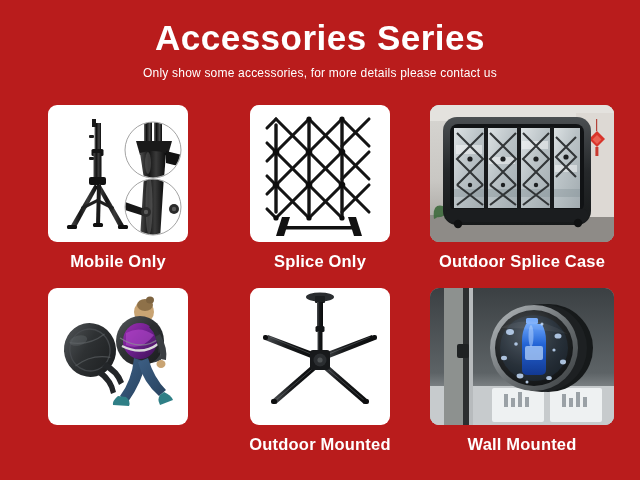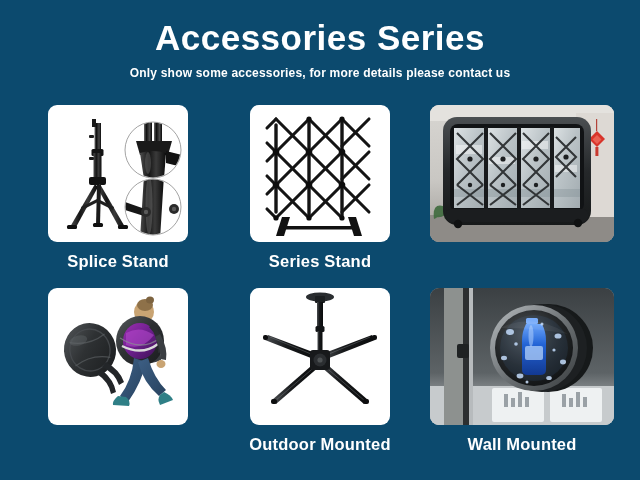--- a/index.html
+++ b/index.html
@@ -11,21 +11,21 @@
     height: 480px;
     overflow: hidden;
     background: #0bb0f5;
     font-family: "Liberation Sans", sans-serif;
     -webkit-font-smoothing: antialiased;
   }
   .page {
     position: relative;
     width: 640px;
     height: 480px;
-    background: #0c4a6e;
+    background: #b91c1c;
     box-sizing: border-box;
   }
 
   
   .header {
     position: absolute;
     left: 0;
     top: 0;
     width: 640px;
     text-align: center;
@@ -36,21 +36,21 @@
     font-size: 35px;
     font-weight: bold;
     letter-spacing: 0.5px;
     color: #ffffff;
     line-height: 1.05;
   }
   .subtitle {
     margin: 0;
     padding-top: 9px;
     font-size: 12px;
-    font-weight: 700;
+    font-weight: 400;
     letter-spacing: 0.2px;
     color: #ffffff;
     line-height: 1.2;
   }
 
   
   .grid {
     position: absolute;
     left: 0;
     top: 98px;
@@ -174,21 +174,21 @@
               <ellipse cx="101" cy="100" rx="3.5" ry="30" fill="#6b6b6b" opacity="0.5"></ellipse>
               <path d="M74 96 L97 104 L96 111 L74 104 Z" fill="#171717"></path>
               <circle cx="98" cy="107" r="5" fill="#2a2a2a"></circle>
               <circle cx="98" cy="107" r="2.2" fill="#5a5a5a"></circle>
               <circle cx="126" cy="104" r="5" fill="#2a2a2a"></circle>
               <circle cx="126" cy="104" r="2.2" fill="#5a5a5a"></circle>
             </g>
           </g>
         </svg>
       </div>
-      <p class="caption">Splice Stand</p>
+      <p class="caption">Mobile Only</p>
     </div>
 
     <div class="cell col1 row0">
       <div class="card narrow">
         <svg class="card-art" viewBox="0 0 140 137">
           <g stroke="#141414" stroke-width="3.1" stroke-linecap="round" fill="none">
 
             <g>
               <path d="M26 14 L59 47"></path>
                 <path d="M59 14 L26 47"></path>
@@ -238,21 +238,21 @@
             <circle cx="92" cy="113" r="2.6"></circle>
           </g>
 
           <g fill="#111111">
             <path d="M32 112 L40 112 L34 131 L26 131 Z"></path>
             <path d="M98 112 L106 112 L112 131 L104 131 Z"></path>
             <rect x="33" y="121" width="72" height="3.4" rx="1.5"></rect>
           </g>
         </svg>
       </div>
-      <p class="caption">Series Stand</p>
+      <p class="caption">Splice Only</p>
     </div>
 
     <div class="cell col2 row0">
       <div class="card photo">
         <svg class="card-art" viewBox="0 0 184 137" preserveAspectRatio="none">
           <defs>
             <linearGradient id="roomBg" x1="0" y1="0" x2="0" y2="1">
               <stop offset="0%" stop-color="#d8d6d2"></stop>
               <stop offset="55%" stop-color="#c9c7c3"></stop>
               <stop offset="100%" stop-color="#9b9894"></stop>
@@ -331,20 +331,21 @@
             <rect x="54" y="22" width="4" height="82"></rect>
             <rect x="87" y="22" width="4" height="82"></rect>
             <rect x="120" y="22" width="4" height="82"></rect>
           </g>
 
           <rect x="16" y="104" width="142" height="13" rx="5" fill="#1b1d1f"></rect>
           <circle cx="28" cy="119" r="4.2" fill="#101112"></circle>
           <circle cx="148" cy="118" r="4.2" fill="#101112"></circle>
         </svg>
       </div>
+      <p class="caption">Outdoor Splice Case</p>
     </div>
 
     <div class="cell col0 row1">
       <div class="card narrow">
         <svg class="card-art" viewBox="0 0 140 137">
           <defs>
             <linearGradient id="bagG" x1="0" y1="0" x2="1" y2="1">
               <stop offset="0%" stop-color="#55595c"></stop>
               <stop offset="45%" stop-color="#2e3133"></stop>
               <stop offset="100%" stop-color="#191b1d"></stop>

